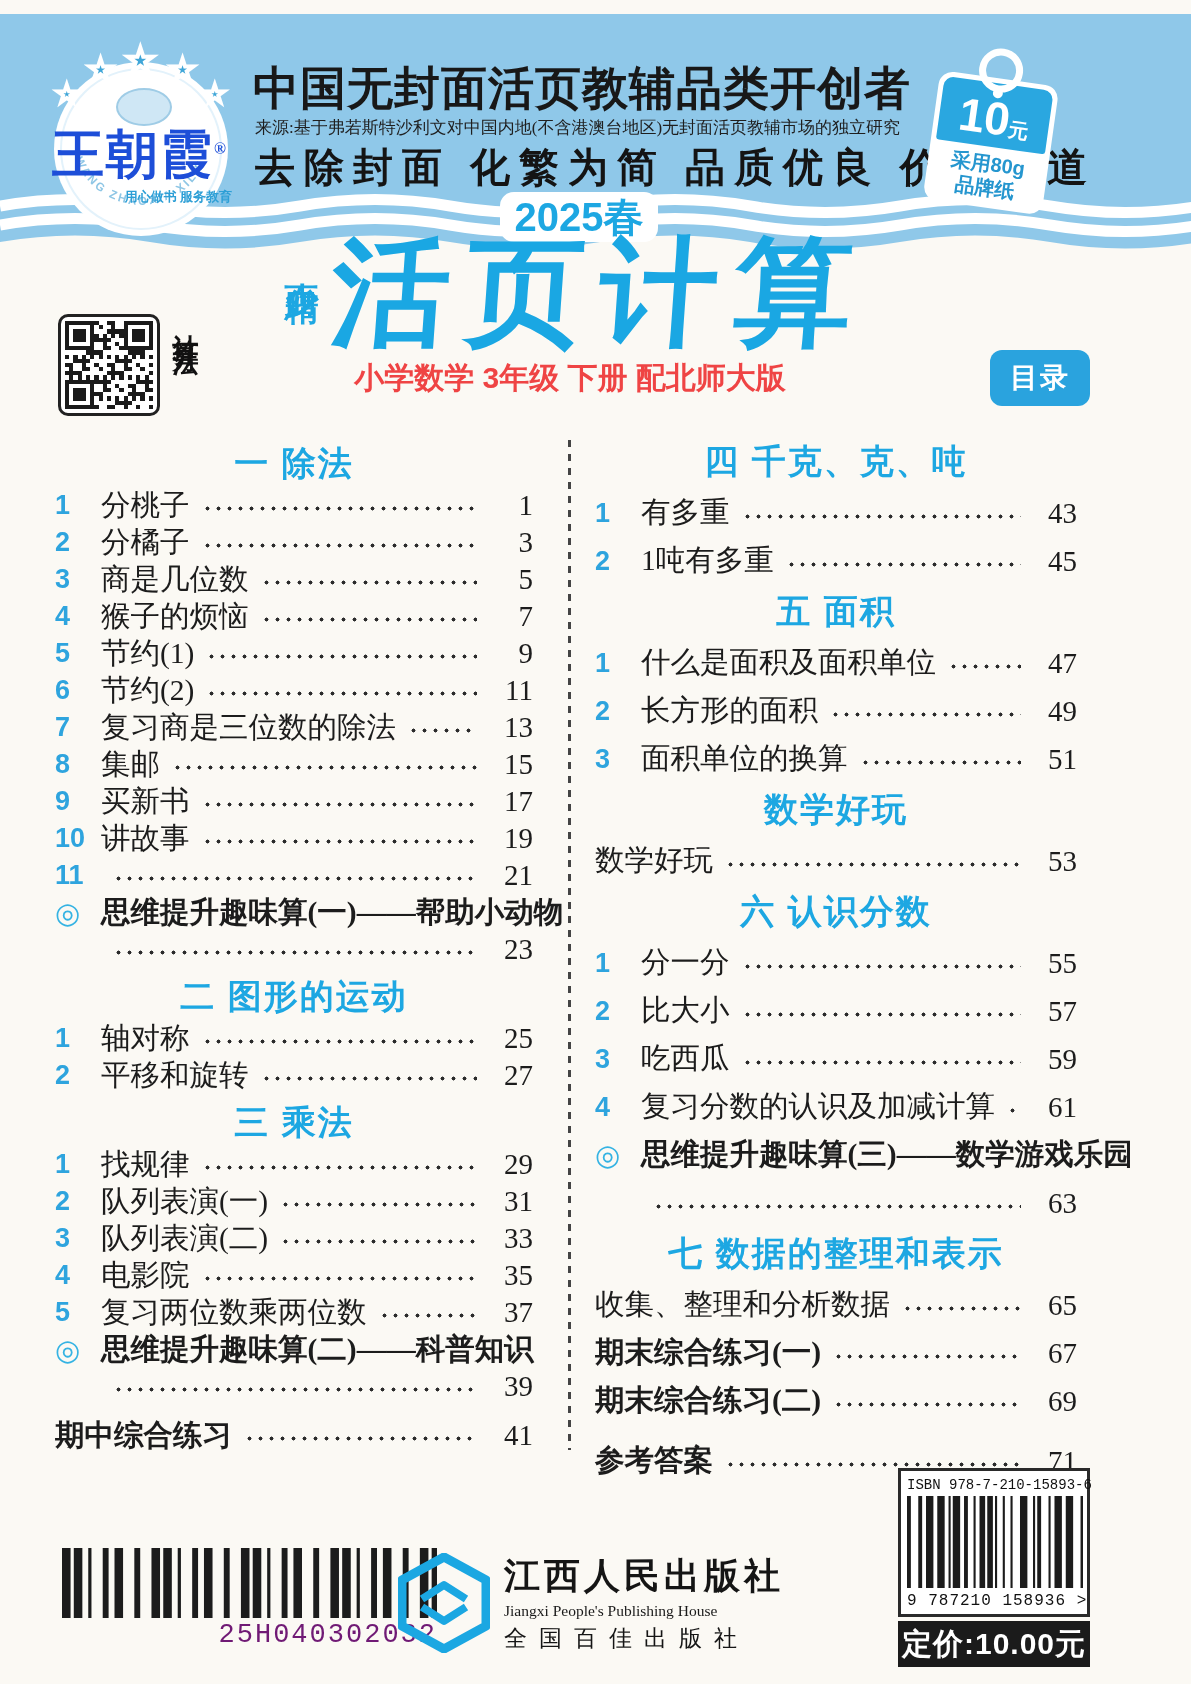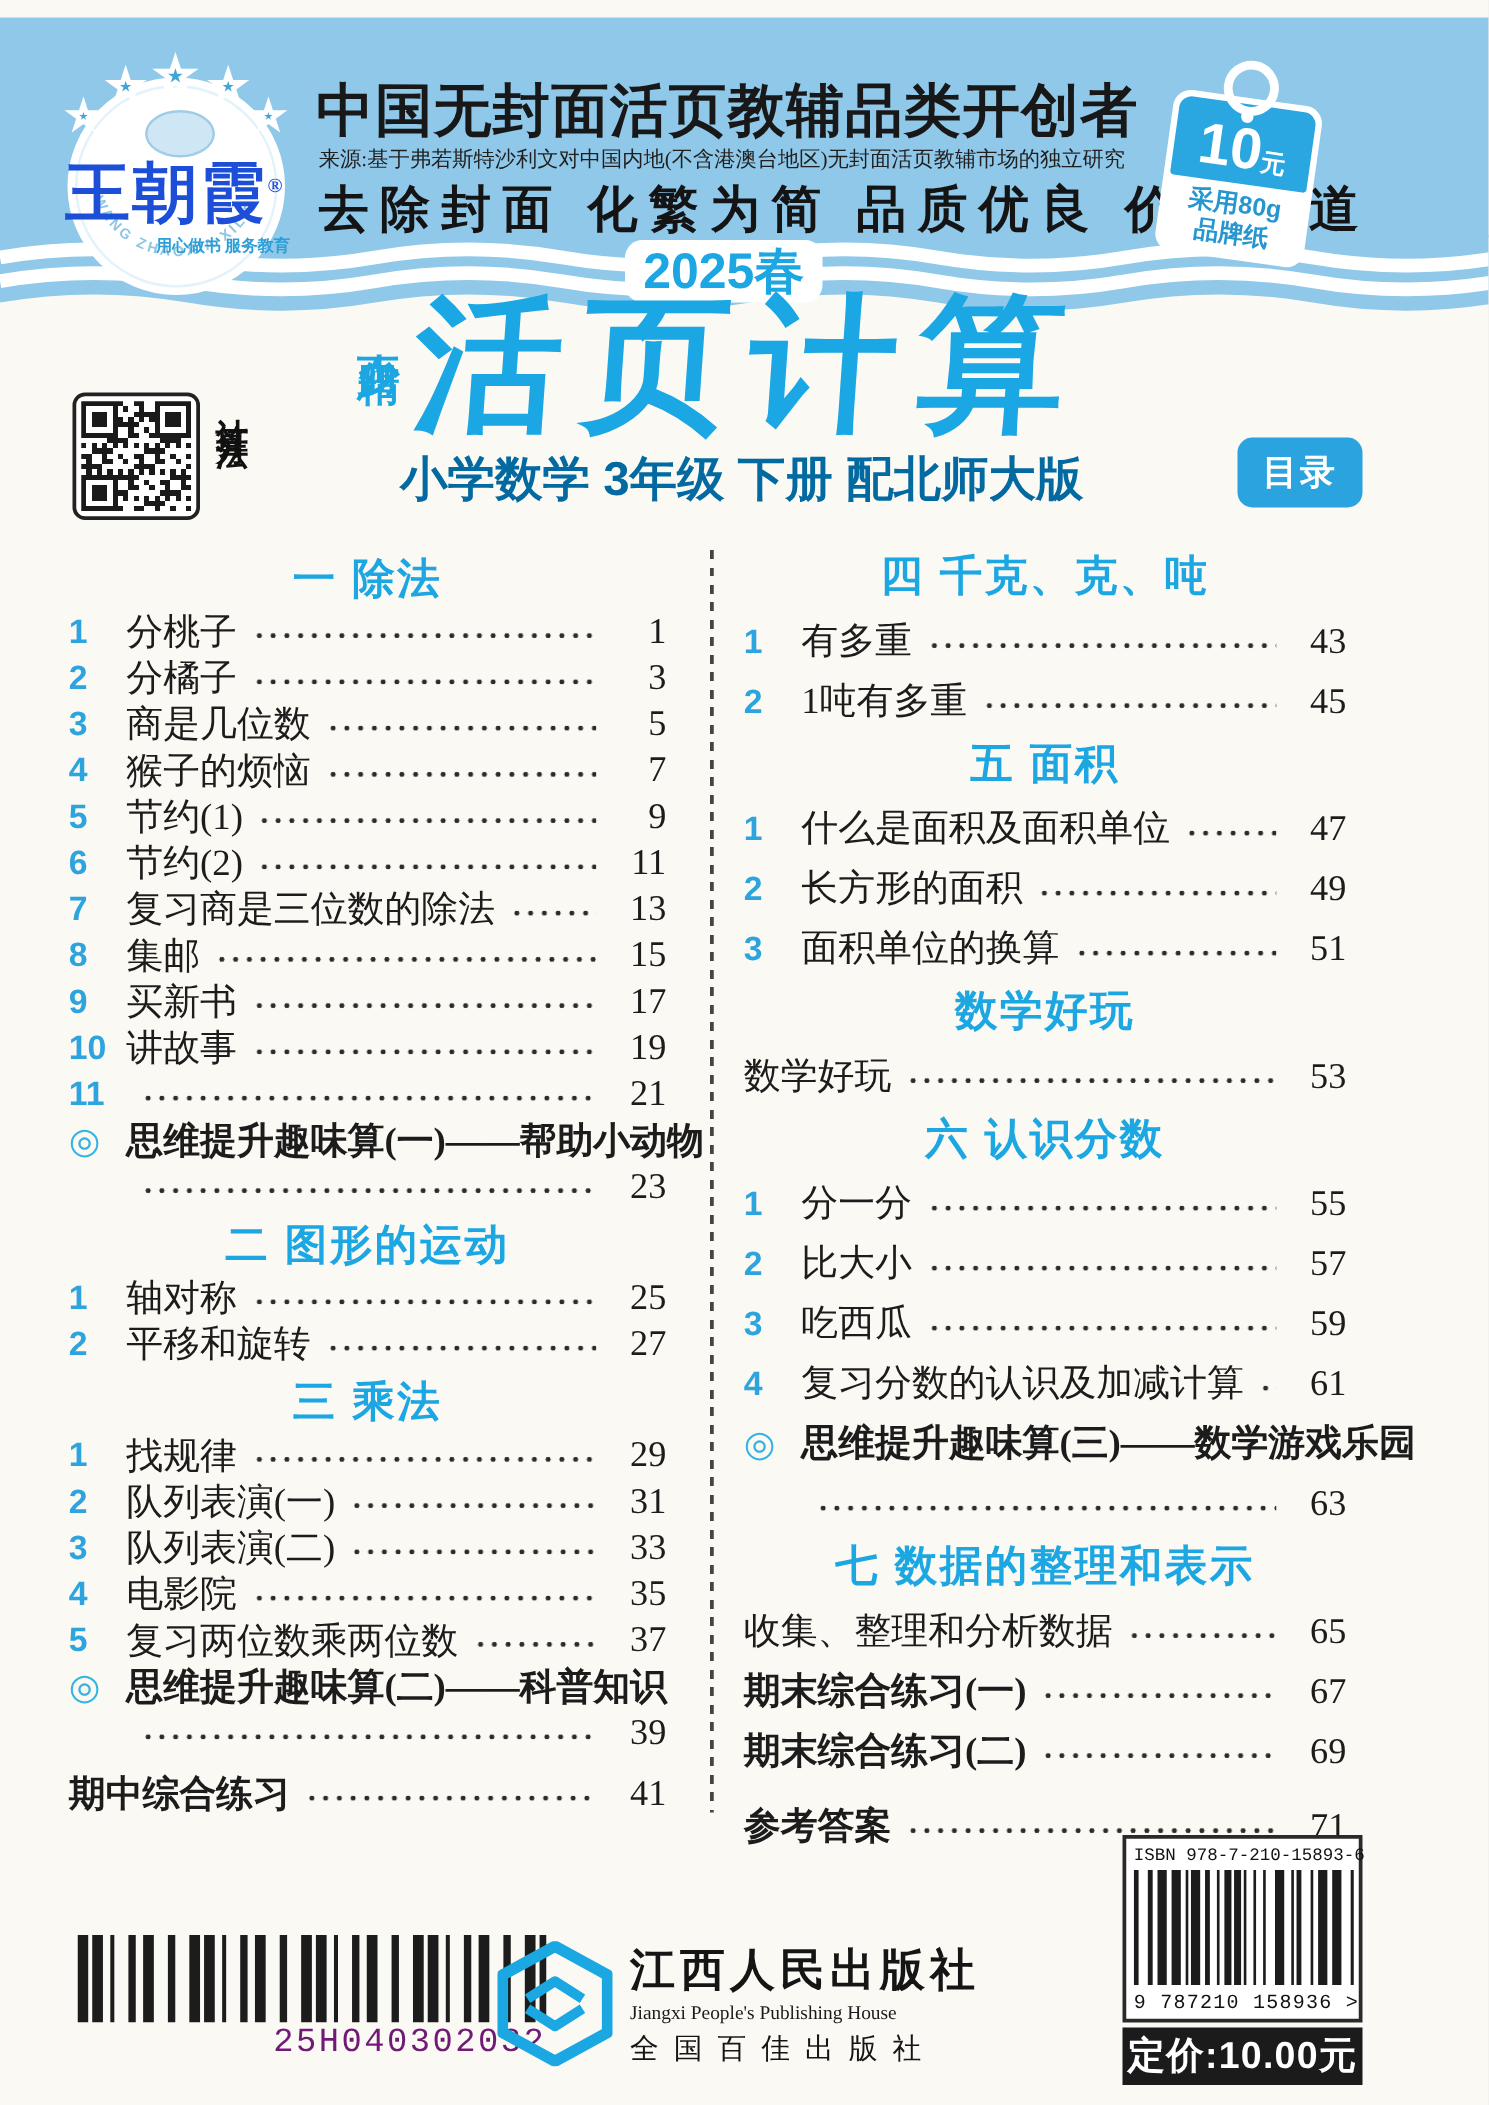--- a/index.html
+++ b/index.html
@@ -42,22 +42,22 @@
   .qr-wrap{position:absolute;left:58px;top:314px;width:102px;height:102px;background:#fff;border:3px solid #222;
            border-radius:10px;padding:4px;box-sizing:border-box;}
   .qr-wrap svg{width:100%;height:100%;display:block;}
   .qr-caption{position:absolute;left:168px;top:314px;height:130px;writing-mode:vertical-rl;font-size:26px;
               letter-spacing:5px;color:#111;font-weight:bold;}
   .series-vert{position:absolute;left:284px;top:255px;font-family:"Liberation Sans","DejaVu Sans",sans-serif;
                font-size:34px;font-weight:bold;color:#1da7e2;line-height:35px;writing-mode:vertical-rl;letter-spacing:4px;}
   .main-title{position:absolute;left:332px;top:233px;font-family:"Liberation Sans","DejaVu Sans",sans-serif;
               font-size:118px;font-weight:bold;color:#1aa7e3;letter-spacing:16px;line-height:1;
               transform:skewX(-4deg);white-space:nowrap;}
-  .subtitle{position:absolute;left:320px;top:358px;width:500px;text-align:center;font-size:38px;font-weight:bold;
-            font-family:"Liberation Sans","DejaVu Sans",sans-serif;color:#0369a1;white-space:nowrap;}
+  .subtitle{position:absolute;left:320px;top:358px;width:500px;text-align:center;font-size:30px;font-weight:bold;
+            font-family:"Liberation Sans","DejaVu Sans",sans-serif;color:#ef4444;white-space:nowrap;}
   .toc-badge{position:absolute;left:990px;top:350px;width:100px;height:56px;background:#2aa3de;border-radius:12px;
              color:#fff;text-align:center;line-height:56px;font-size:28px;font-weight:bold;
              font-family:"Liberation Sans","DejaVu Sans",sans-serif;letter-spacing:2px;}
   
   .toc-divider{position:absolute;left:568px;top:440px;width:3px;height:1010px;
                background:repeating-linear-gradient(#444 0 7px,transparent 7px 14px);}
   .toc-col{position:absolute;top:435px;}
   .col-left{left:55px;width:478px;}
   .col-right{left:595px;width:482px;}
   .toc-hdr{text-align:center;color:#1da7e2;font-weight:bold;font-size:34px;height:44px;line-height:44px;

